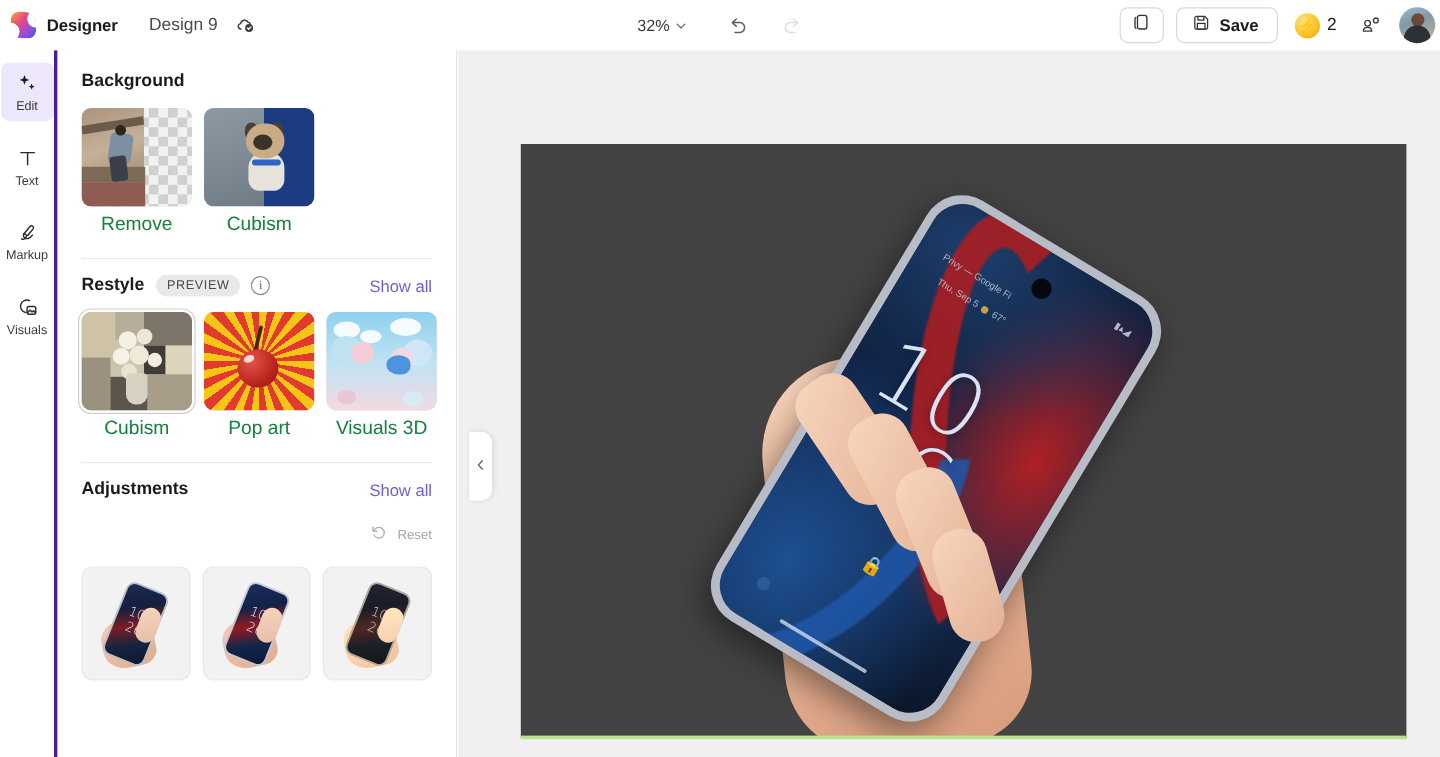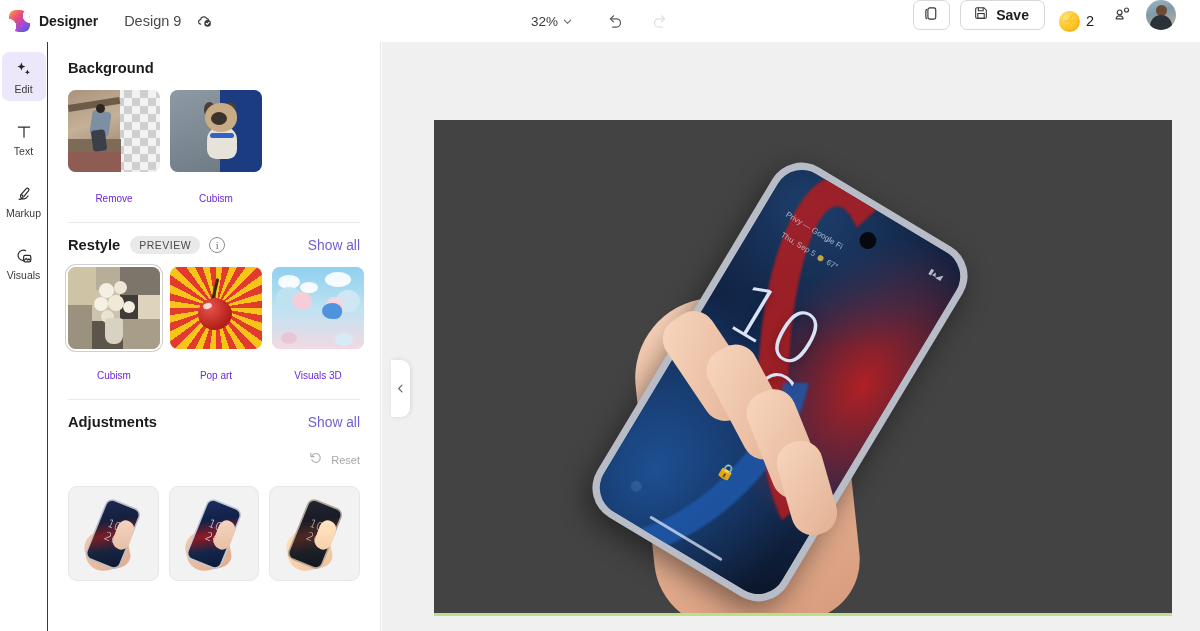--- a/index.html
+++ b/index.html
@@ -49,22 +49,22 @@
   .chev-down { color: #6b6b6b; display: flex; }
 
   .undo-redo { position: absolute; left: 600px; top: 0; height: 42px; display: flex; align-items: center; gap: 18px; }
   .icon-btn-plain {
     width: 28px; height: 28px; display: flex; align-items: center; justify-content: center;
     border-radius: 5px; cursor: pointer;
   }
   .icon-btn-plain.disabled { opacity: 0.32; cursor: default; }
 
   .header-right {
-    position: absolute; right: 24px; top: 0; height: 42px;
-    display: flex; gap: 10px;
+    position: absolute; right: 4px; top: 0; height: 42px;
+    display: flex; align-items: center; gap: 10px;
   }
   .btn-outline {
     height: 30px; min-width: 34px;
     border: 1px solid #d8d8d8; border-radius: 7px;
     background: #fff; display: flex; align-items: center; justify-content: center;
     gap: 7px; padding: 0 9px; cursor: pointer;
   }
   .btn-save { padding: 0 15px 0 12px; }
   .btn-save .lbl { font-size: 14px; color: #1d1d1d; font-weight: 600; }
   .credits {
@@ -87,21 +87,21 @@
     background: #6b4a37; left: 9.5px; top: 5px;
   }
   .avatar .body {
     position: absolute; width: 22px; height: 16px; border-radius: 11px 11px 0 0;
     background: #2c3138; left: 4px; top: 15px;
   }
 
   
   .rail {
     position: absolute; top: 42px; left: 0; width: 48px; height: 589px;
-    background: #ffffff; border-right: 1px solid #4c1d95;
+    background: #ffffff; border-right: 3px solid #4c1d95;
     display: flex; flex-direction: column; align-items: center; padding-top: 10px;
   }
   .rail-item {
     width: 44px; height: 49px; margin-bottom: 13px;
     display: flex; flex-direction: column; align-items: center; justify-content: center;
     gap: 3px; border-radius: 7px; cursor: pointer;
   }
   .rail-item.active { background: #ece7fb; }
   .rail-label { font-size: 10.5px; color: #3a3a3a; }
   .rail-ico { height: 21px; display: flex; align-items: flex-end; color: #2a2a2a; }
@@ -131,21 +131,21 @@
     margin-left: auto; font-size: 13.8px; color: #6f5fd0; cursor: pointer;
   }
   .thumbs { display: flex; gap: 10px; }
   .thumb-wrap { width: 92px; cursor: pointer; }
   .thumb {
     width: 92px; height: 82px; border-radius: 8px; overflow: hidden; position: relative;
     background: #ddd;
   }
   .thumb.sel { box-shadow: 0 0 0 2px #fff, 0 0 0 3px #cfcfcf; }
   .thumb-cap {
-    text-align: center; font-size: 10px; color: #6d28d9; margin-top: 21px;
+    text-align: center; font-size: 16px; color: #15803d; margin-top: 7px;
   }
   .divider { height: 1px; background: #e9e9e9; margin: 18px 20px 0 20px; }
 
   
   .checker {
     position: absolute; inset: 0;
     background-image:
       linear-gradient(45deg, #cfcfcf 25%, transparent 25%, transparent 75%, #cfcfcf 75%),
       linear-gradient(45deg, #cfcfcf 25%, transparent 25%, transparent 75%, #cfcfcf 75%);
     background-size: 16px 16px; background-position: 0 0, 8px 8px;

